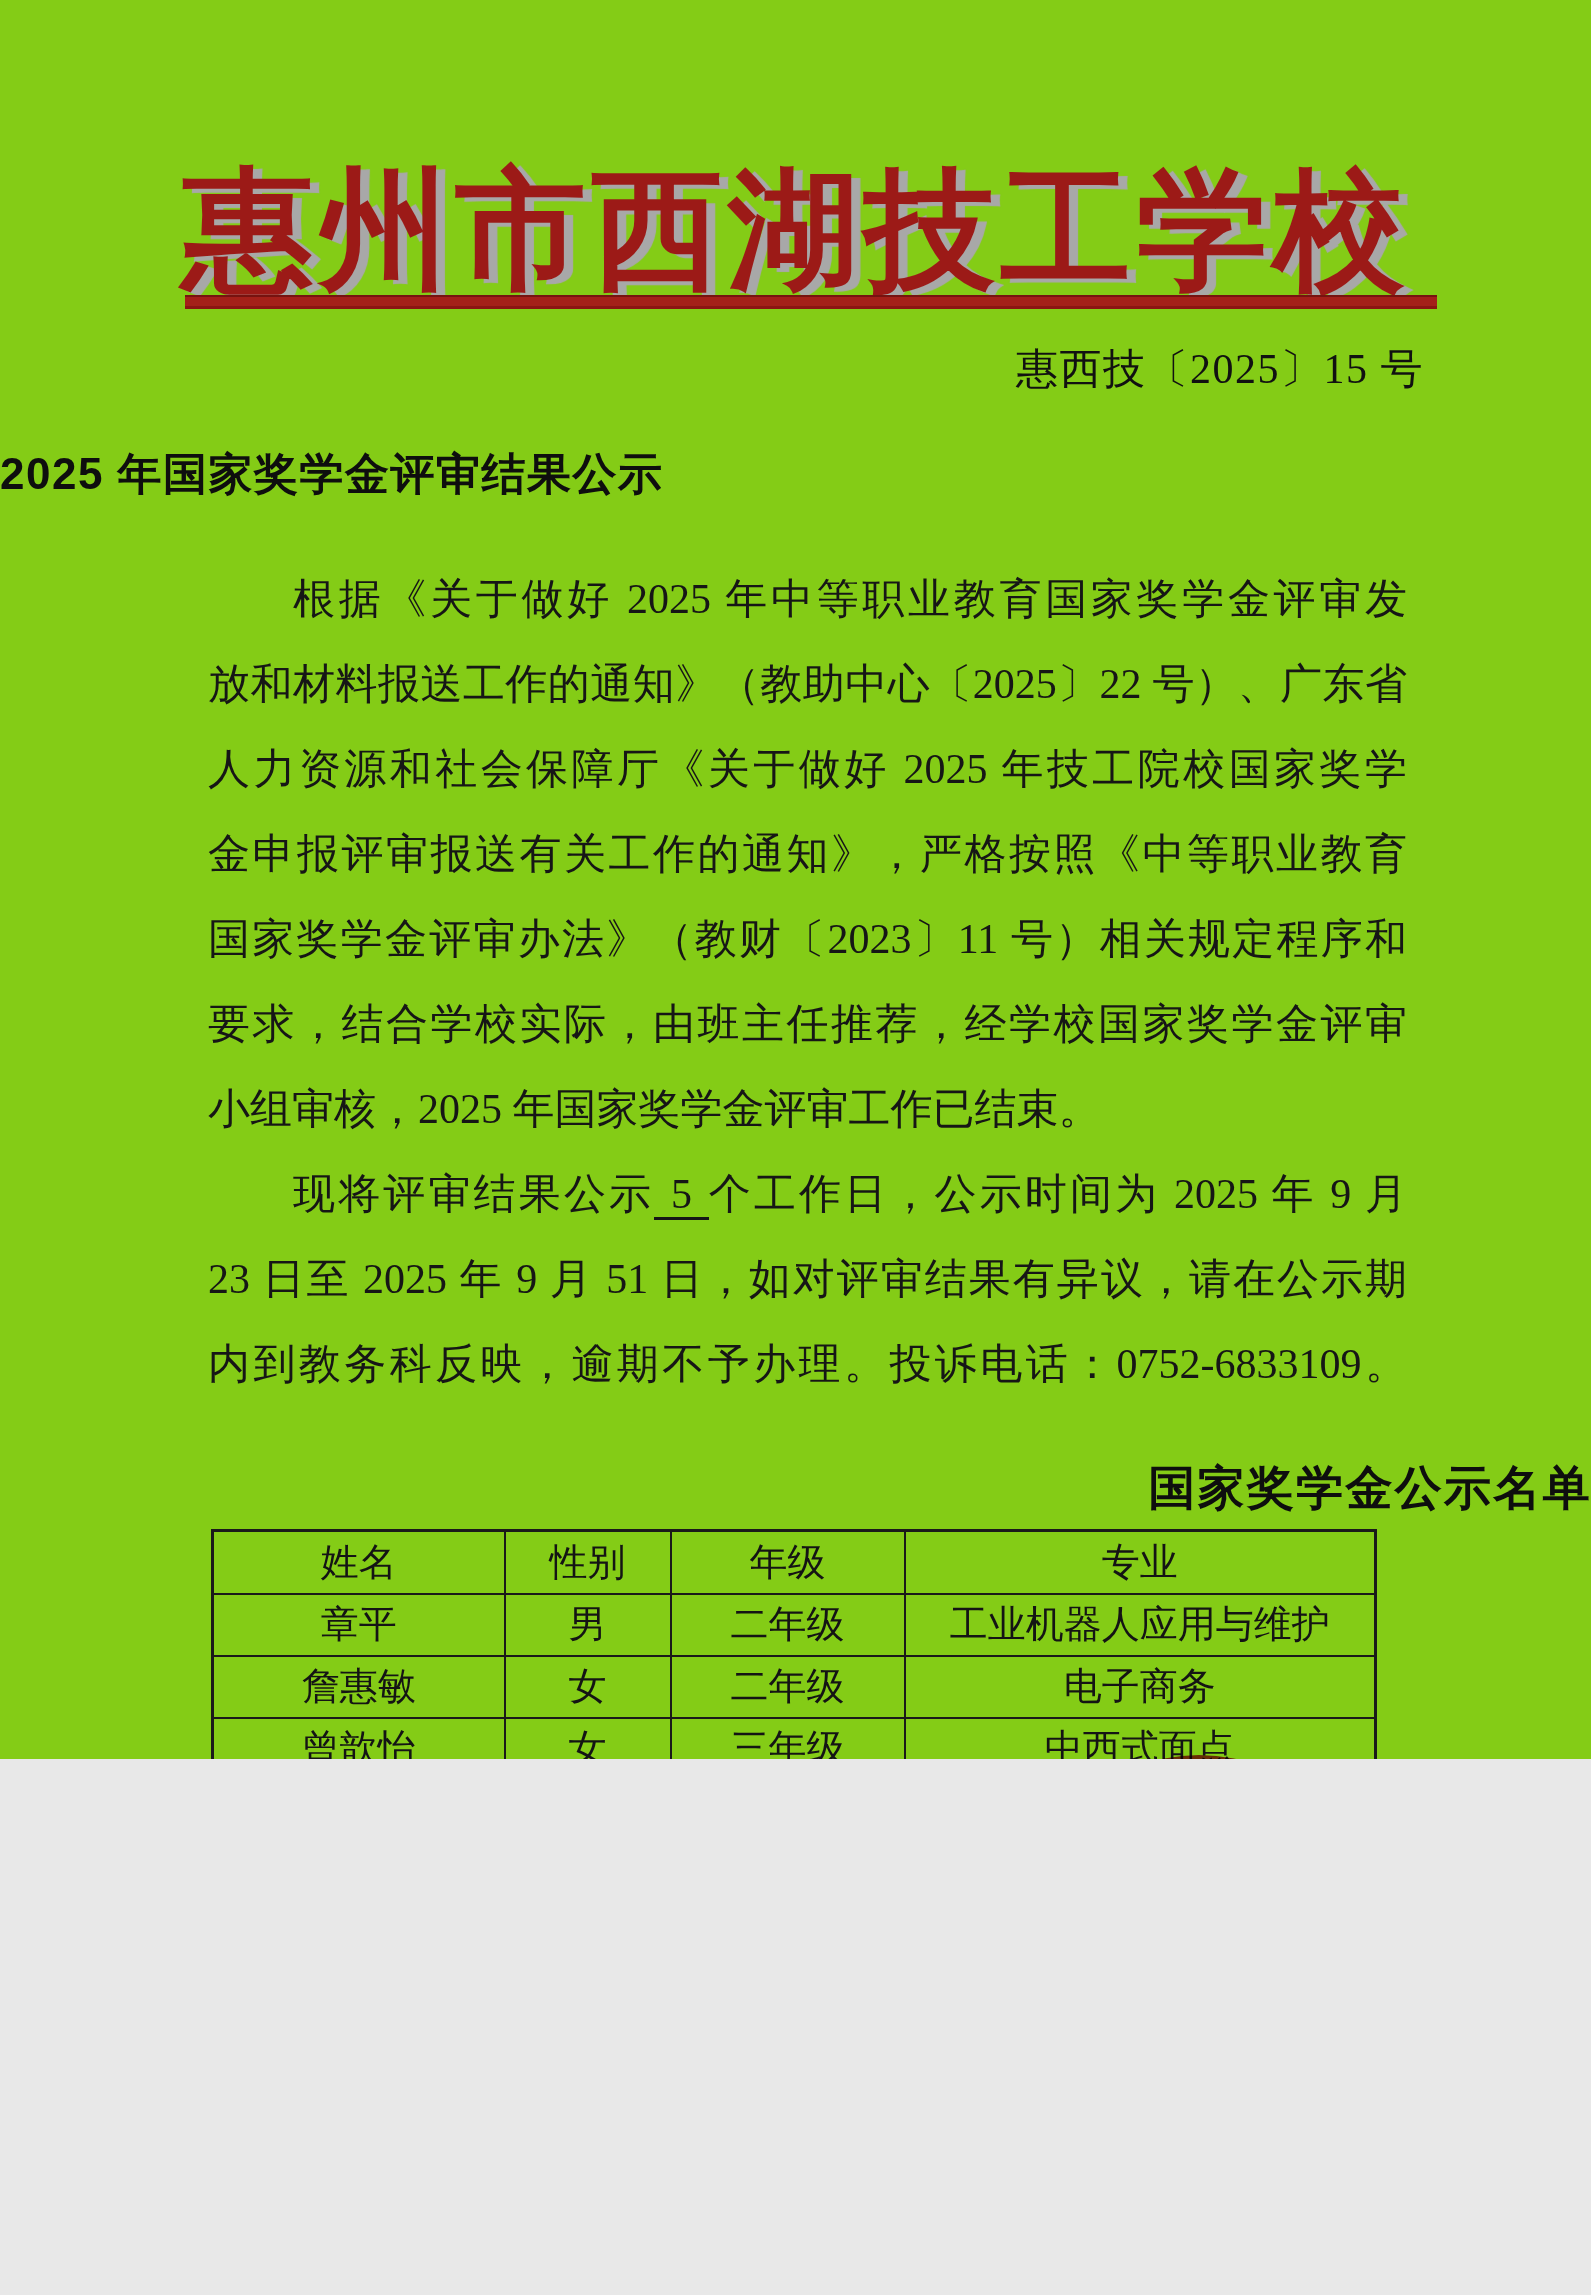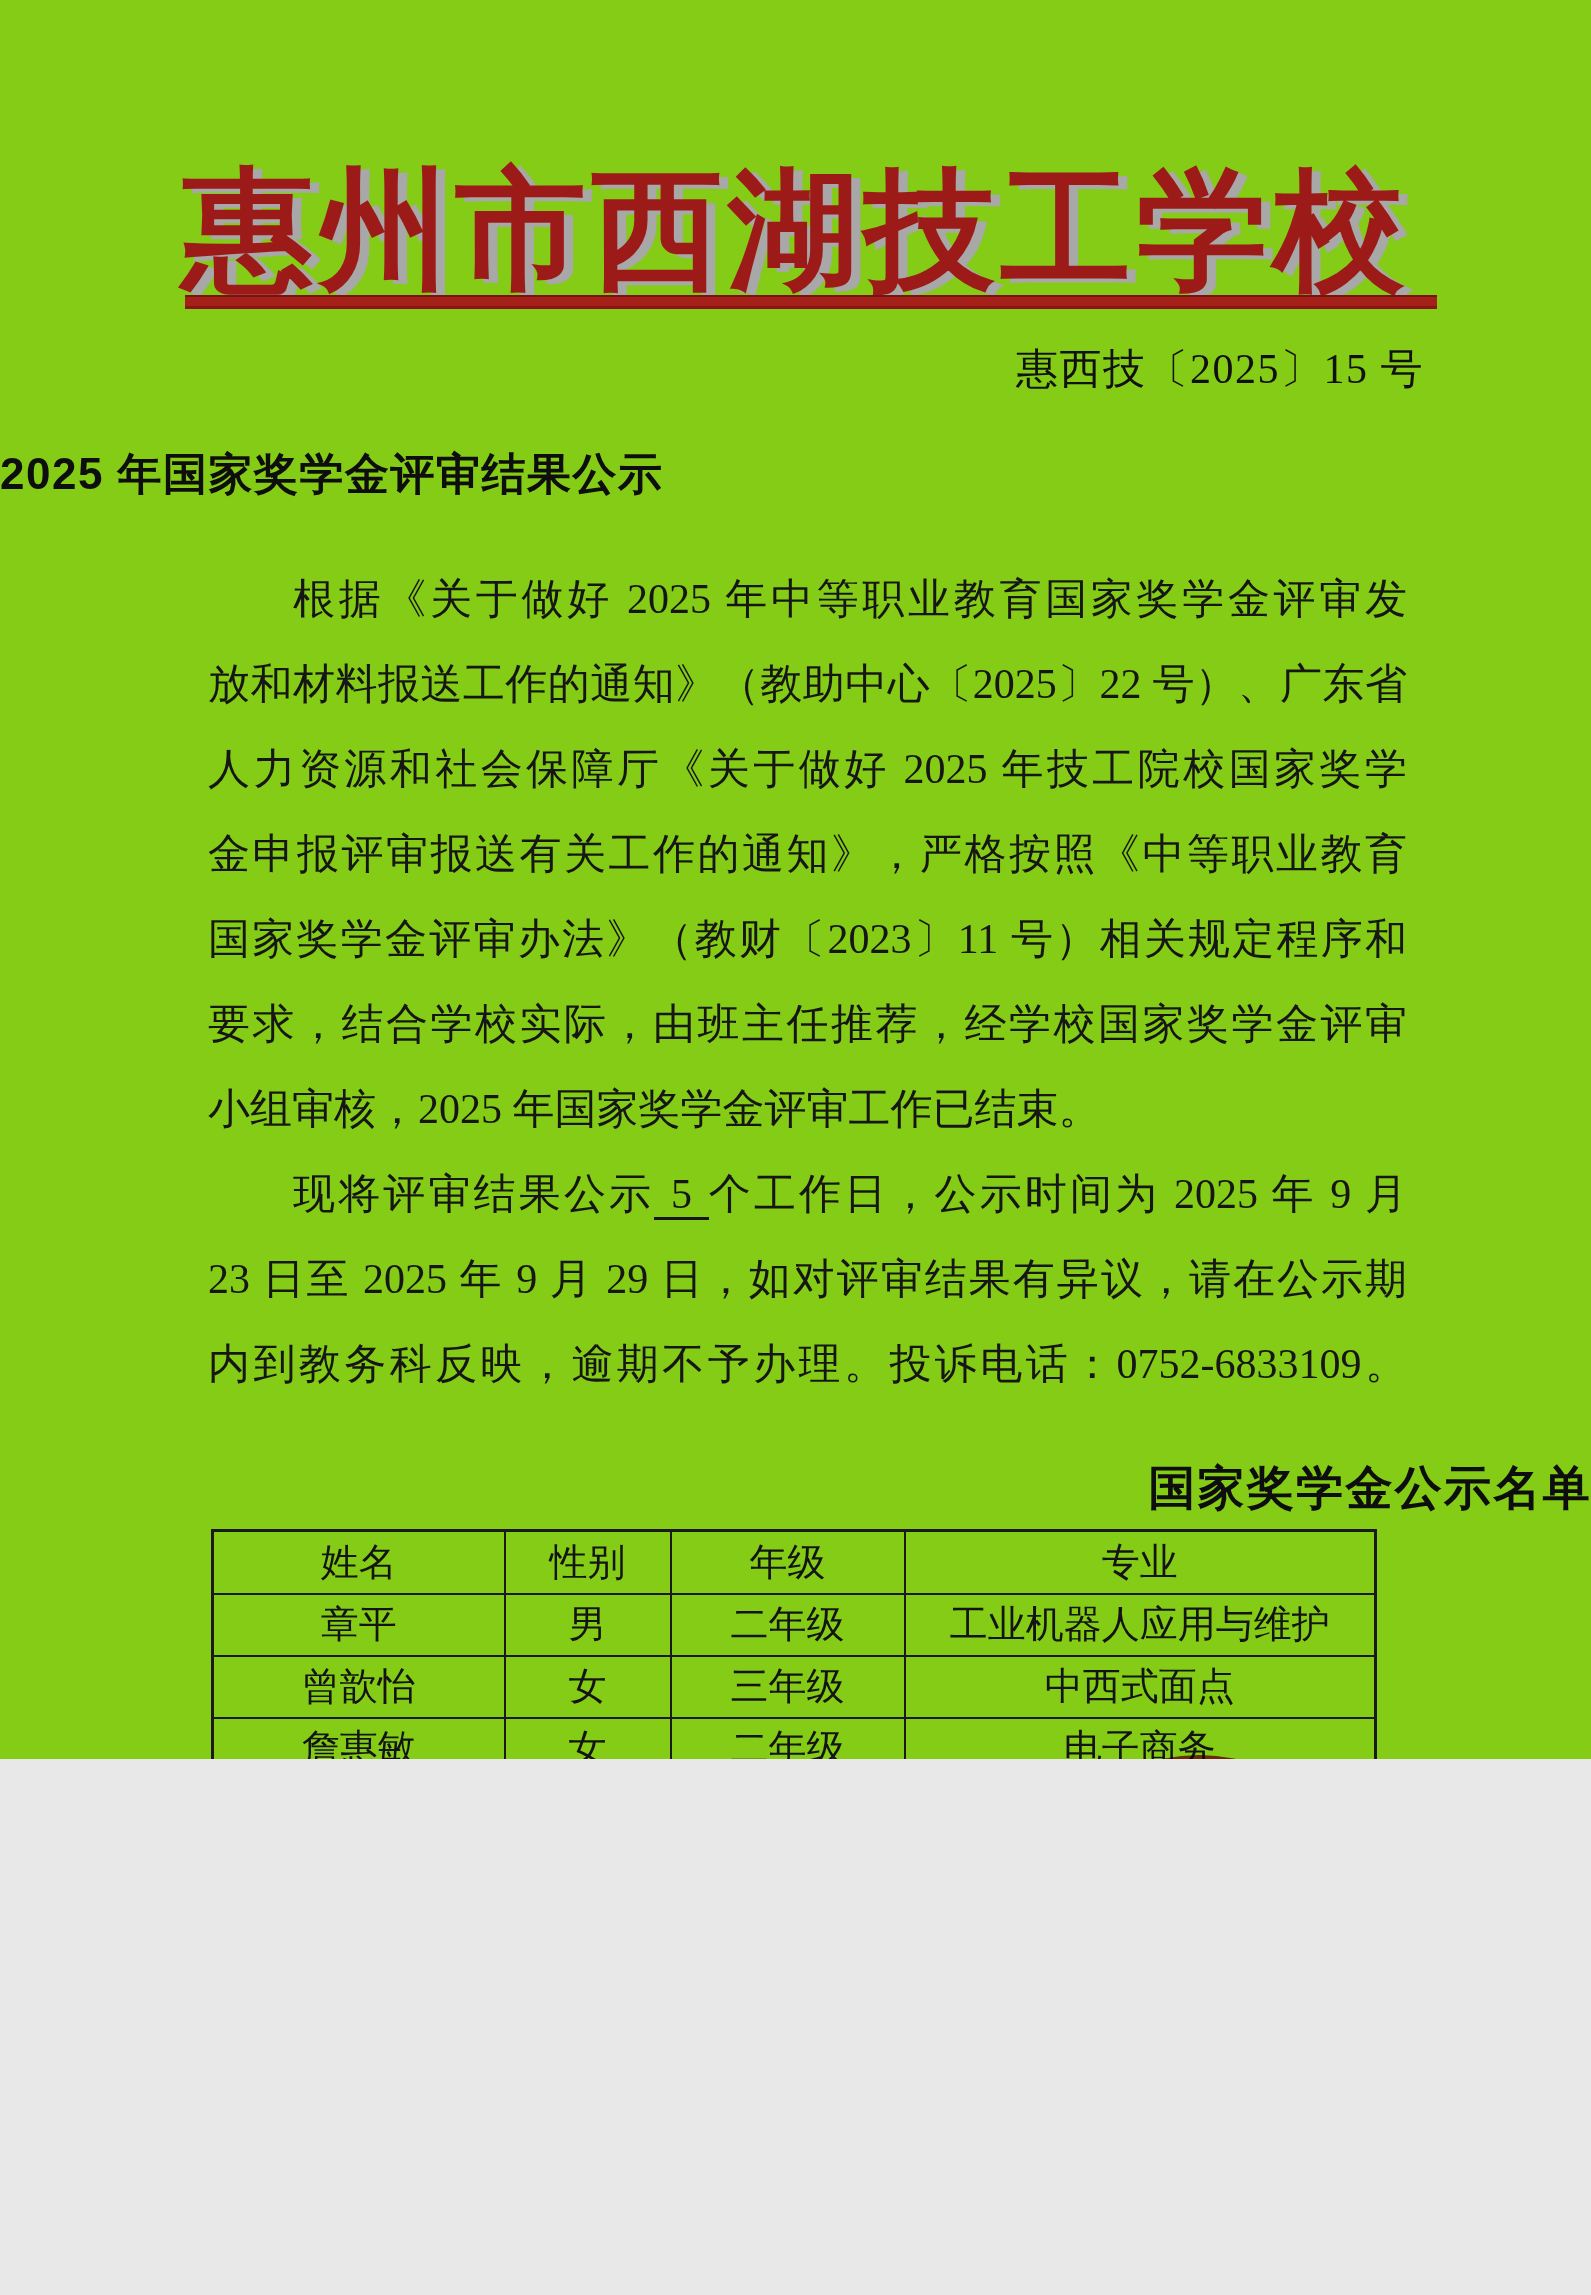--- a/index.html
+++ b/index.html
@@ -113,21 +113,21 @@
     <div class="line just indent">根据《关于做好 2025 年中等职业教育国家奖学金评审发</div>
     <div class="line just">放和材料报送工作的通知》（教助中心〔2025〕22 号）、广东省</div>
     <div class="line just">人力资源和社会保障厅《关于做好 2025 年技工院校国家奖学</div>
     <div class="line just">金申报评审报送有关工作的通知》，严格按照《中等职业教育</div>
     <div class="line just">国家奖学金评审办法》（教财〔2023〕11 号）相关规定程序和</div>
     <div class="line just">要求，结合学校实际，由班主任推荐，经学校国家奖学金评审</div>
     <div class="line">小组审核，2025 年国家奖学金评审工作已结束。</div>
     <div class="line just indent">
       <span>现将评审结果公示</span><span class="u-val"> 5 </span><span>个工作日，公示时间为 2025 年 9 月</span>
     </div>
-    <div class="line just">23 日至 2025 年 9 月 29 日，如对评审结果有异议，请在公示期</div>
+    <div class="line just">23 日至 2025 年 9 月 51 日，如对评审结果有异议，请在公示期</div>
     <div class="line just">内到教务科反映，逾期不予办理。投诉电话：0752-6833109。</div>
   </div>
 
   <div class="table-title">国家奖学金公示名单</div>
   <table class="roster">
     <colgroup>
       <col style="width:292px">
         <col style="width:166px">
         <col style="width:234px">
         <col style="width:471px">
@@ -141,30 +141,30 @@
       </tr>
     </thead>
     <tbody>
       <tr>
         <td>章平</td>
         <td>男</td>
         <td>二年级</td>
         <td>工业机器人应用与维护</td>
       </tr>
       <tr>
+        <td>詹惠敏</td>
+        <td>女</td>
+        <td>二年级</td>
+        <td>电子商务</td>
+      </tr>
+      <tr>
         <td>曾歆怡</td>
         <td>女</td>
         <td>三年级</td>
         <td>中西式面点</td>
-      </tr>
-      <tr>
-        <td>詹惠敏</td>
-        <td>女</td>
-        <td>二年级</td>
-        <td>电子商务</td>
       </tr>
     </tbody>
   </table>
 
   <div class="sig-org">惠州市西湖技工学校</div>
   <div class="sig-date">2025 年 9 月 23 日</div>
 
   <div class="seal">
     <div class="seal-star"></div>
     <span class="seal-char c0">惠</span>

